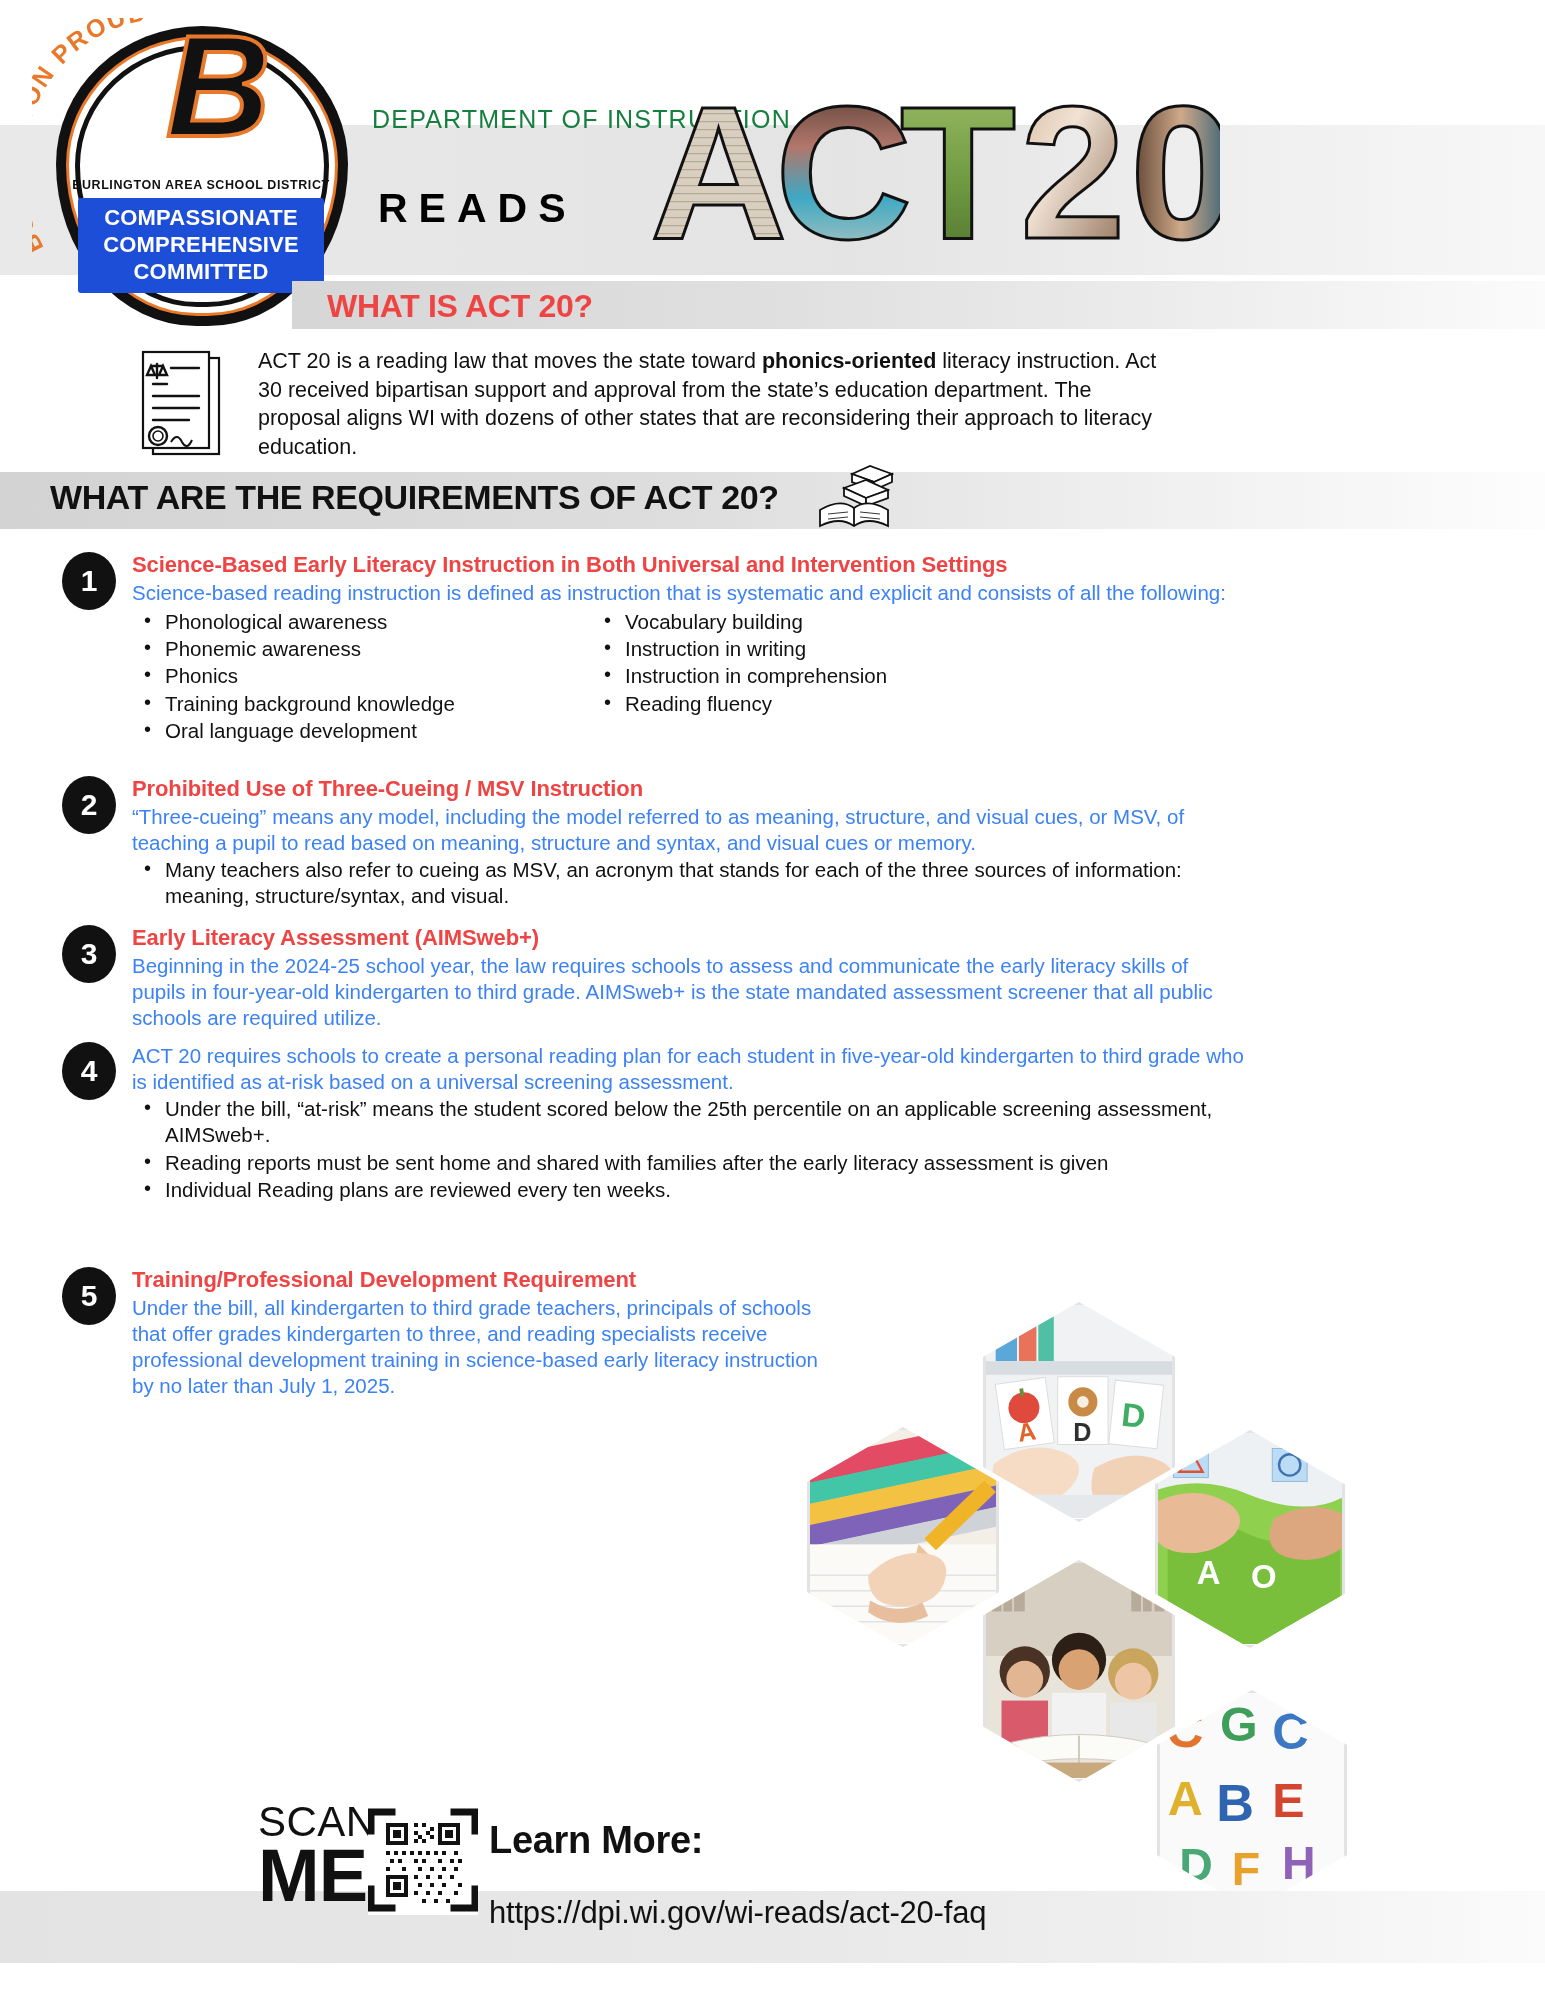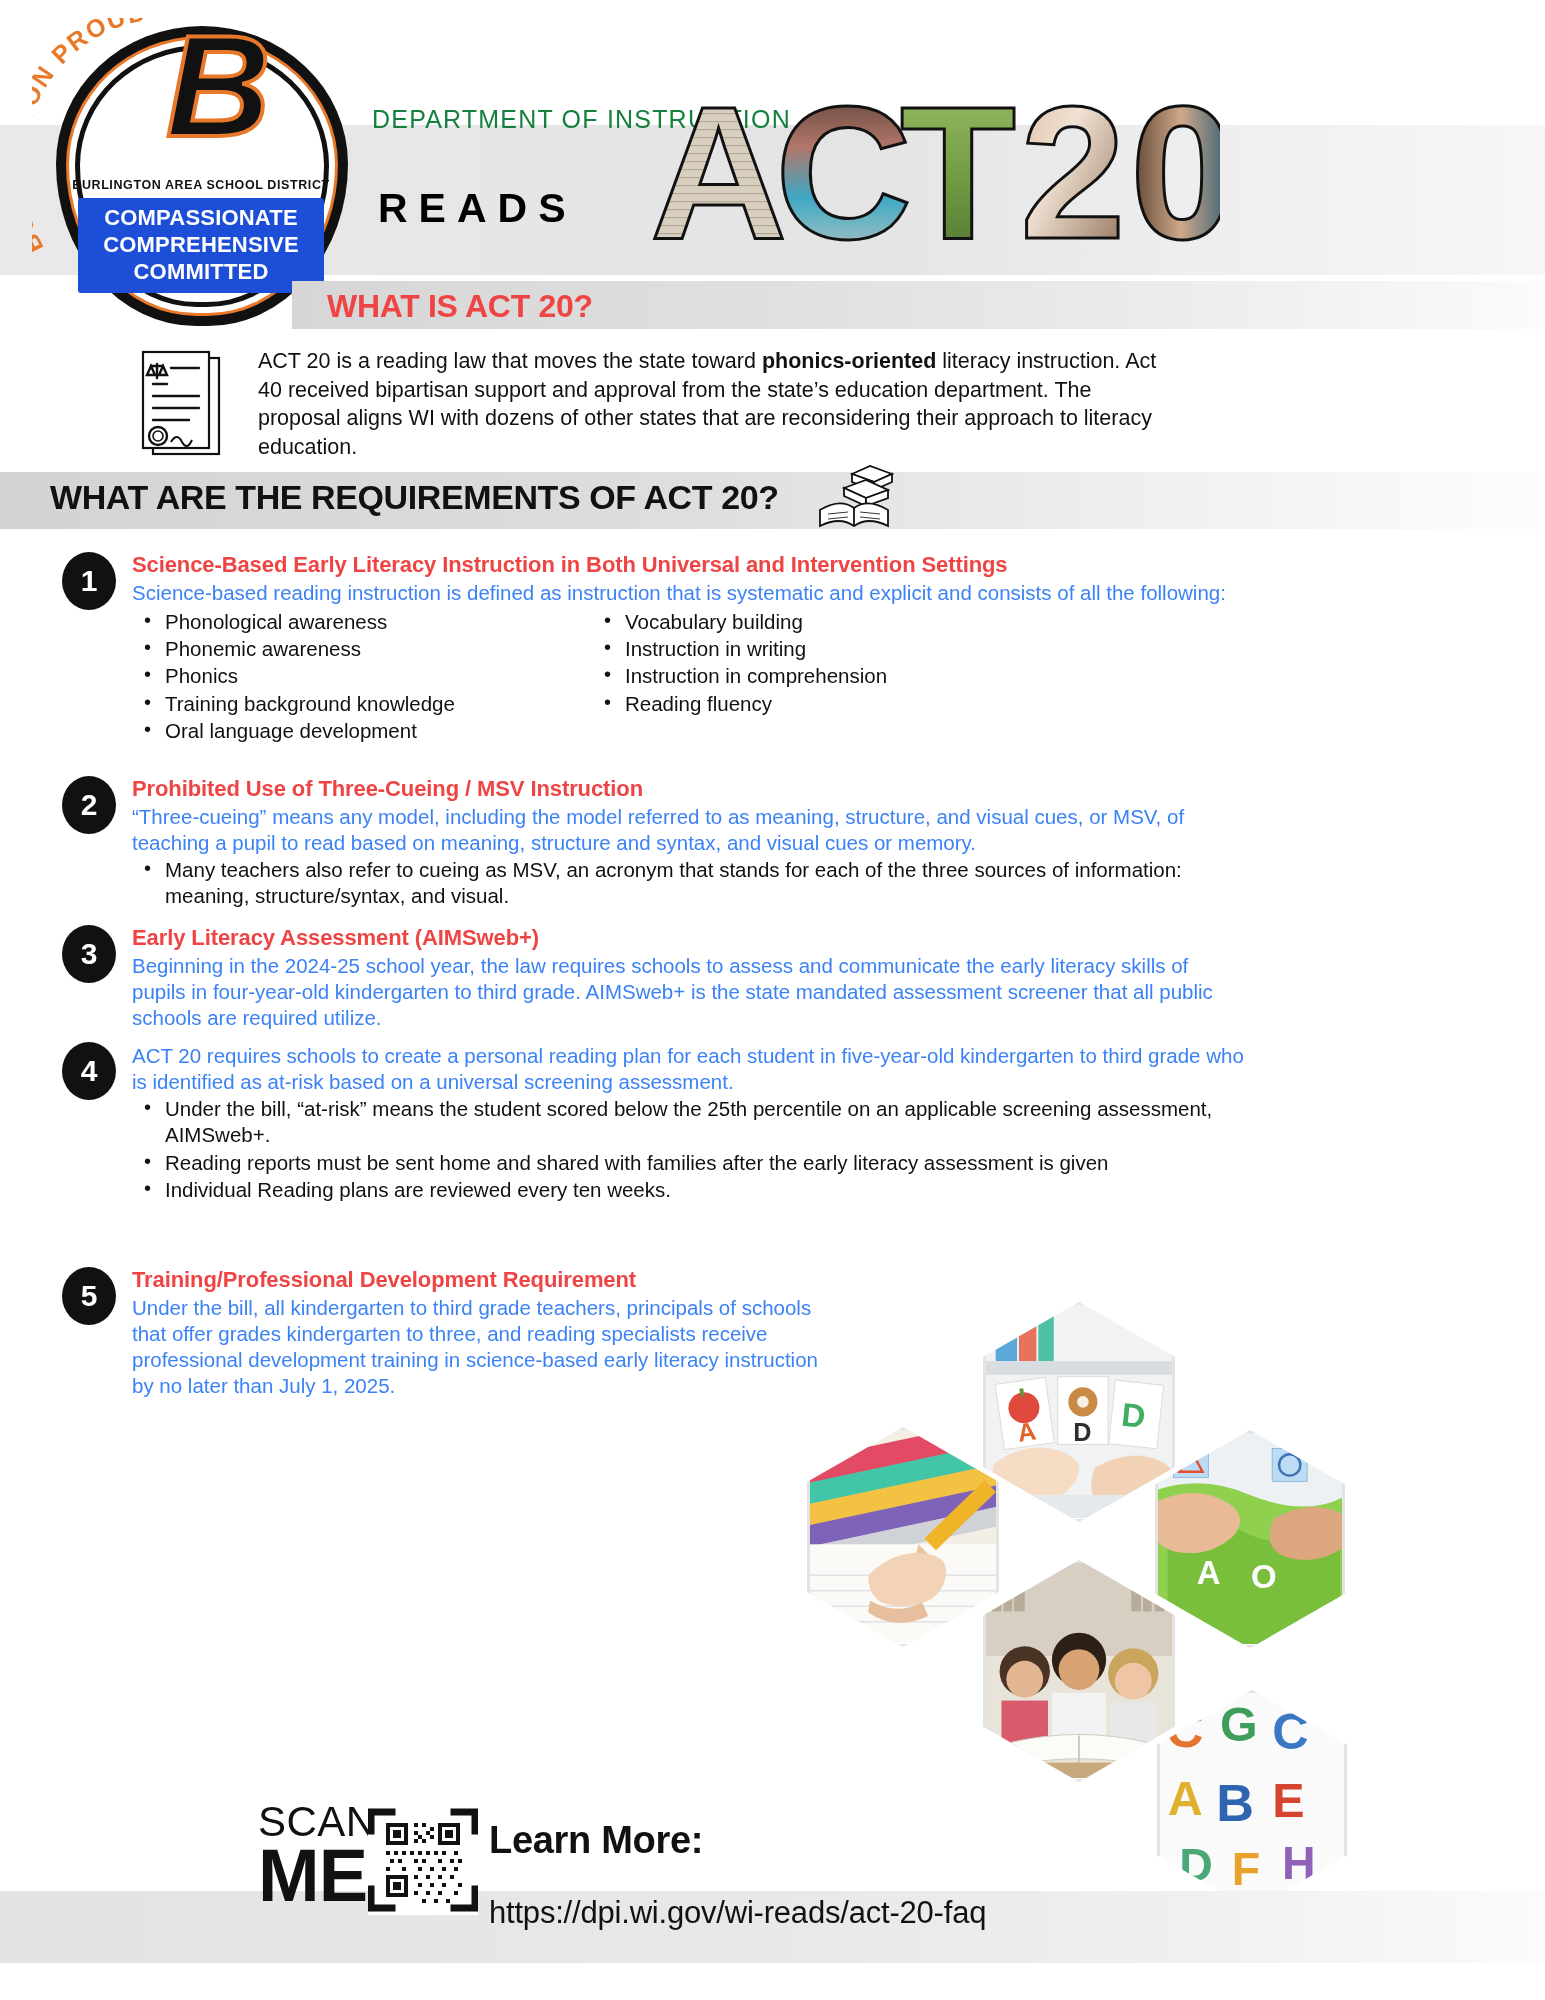--- a/index.html
+++ b/index.html
@@ -262,21 +262,21 @@
       <line x1="18" y1="16" x2="30" y2="16"></line>
       <path d="M18 16 L14 25 h8 z" fill="none"></path>
       <path d="M30 16 L26 25 h8 z" fill="none"></path>
     </g>
     <circle cx="25" cy="86" r="9" fill="none" stroke="#111" stroke-width="2.4"></circle>
     <circle cx="25" cy="86" r="5" fill="none" stroke="#111" stroke-width="1.6"></circle>
     <path d="M38 92 q6 -10 11 0 q5 9 10 -2" fill="none" stroke="#111" stroke-width="2"></path>
   </svg>
 
   <div class="sec1-text">
-    <span>ACT 20 is a reading law that moves the state toward </span><b>phonics-oriented</b><span> literacy instruction. Act 40 received bipartisan support and approval from the state’s education department. The proposal aligns WI with dozens of other states that are reconsidering their approach to literacy education.</span>
+    <span>ACT 20 is a reading law that moves the state toward </span><b>phonics-oriented</b><span> literacy instruction. Act 30 received bipartisan support and approval from the state’s education department. The proposal aligns WI with dozens of other states that are reconsidering their approach to literacy education.</span>
   </div>
 
   <div class="req-band"></div>
   <div class="req-title">WHAT ARE THE REQUIREMENTS OF ACT 20?</div>
   <svg class="books-icon" viewBox="0 0 92 70">
     <g stroke="#111" stroke-width="1.8" fill="#fff">
       <path d="M44 10 L62 2 L84 10 L66 18 Z"></path>
       <path d="M44 10 L44 18 L66 26 L66 18 Z"></path>
       <path d="M66 18 L84 10 L84 18 L66 26 Z"></path>
       <path d="M36 24 L58 16 L80 26 L58 34 Z"></path>

